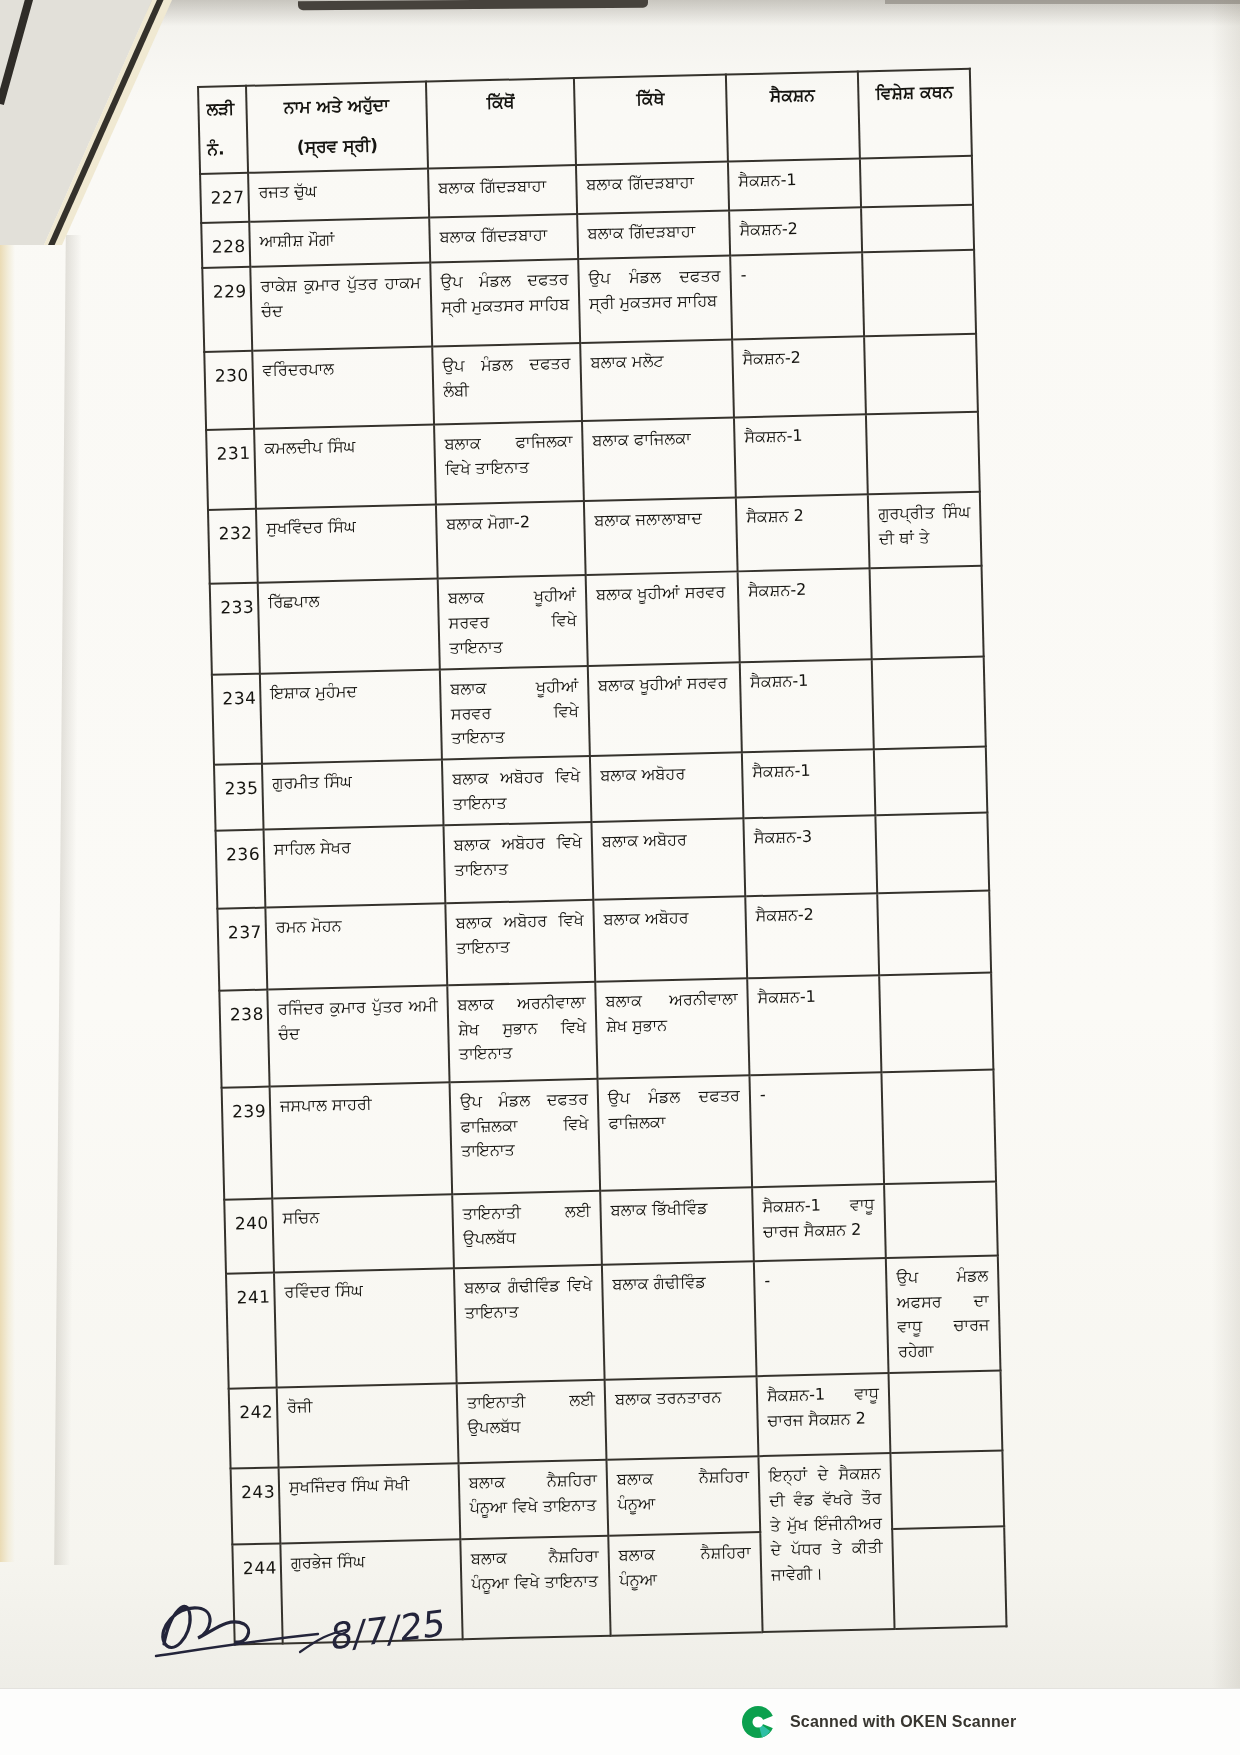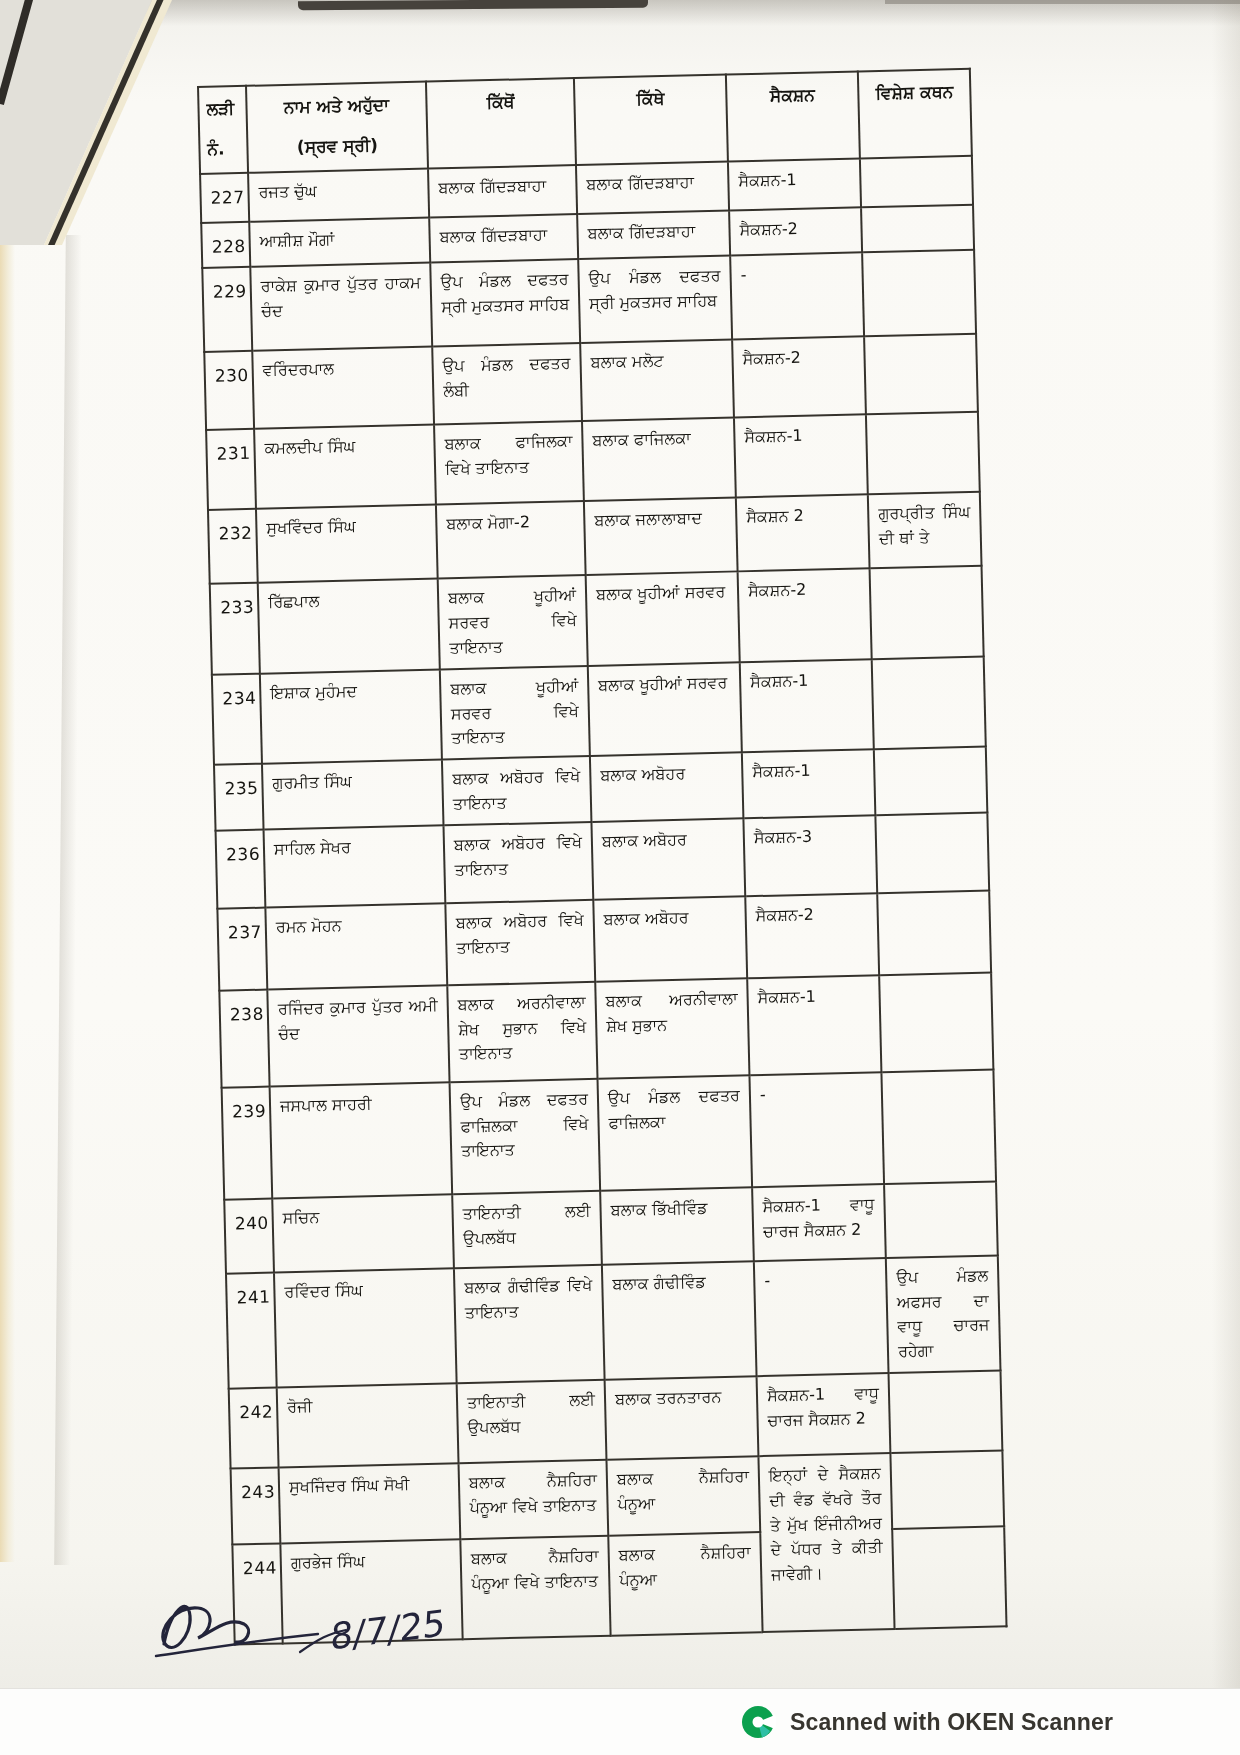--- a/index.html
+++ b/index.html
@@ -60,21 +60,21 @@
   .sig{position:absolute;left:150px;top:1578px;width:330px;height:102px;}
 
   
   .footer{
     position:absolute;left:0;bottom:0;width:100%;height:66px;
     background:#fdfdfc;border-top:1px solid #e3e2de;
     display:flex;align-items:center;
   }
   .footer .logo{margin-left:740px;width:36px;height:36px;flex:0 0 auto;}
   .footer .txt{
-    margin-left:14px;font-size:23px;color:#37352f;font-weight:600;
+    margin-left:14px;font-size:16px;color:#37352f;font-weight:600;
     font-family:"Liberation Sans",sans-serif;letter-spacing:.2px;
   }
 </style>
 </head>
 <body>
 
 <div class="paper"></div>
 <div class="top-shade"></div>
 <div class="top-sliver"></div>
 <div class="top-sliver2"></div>

